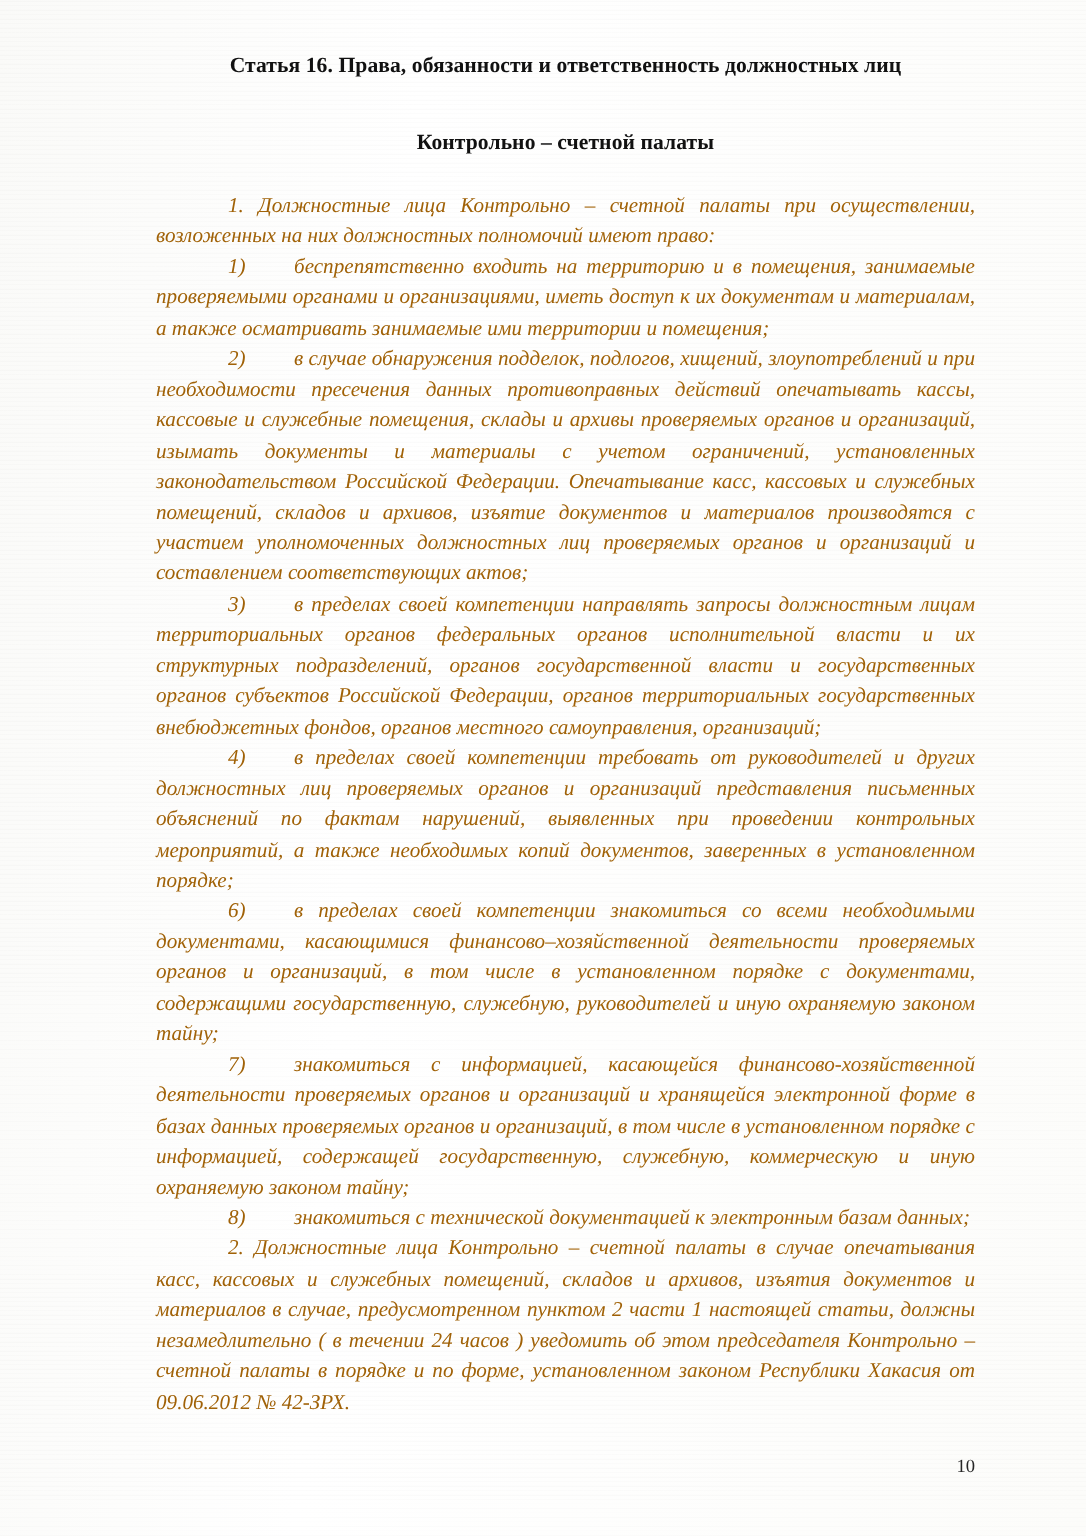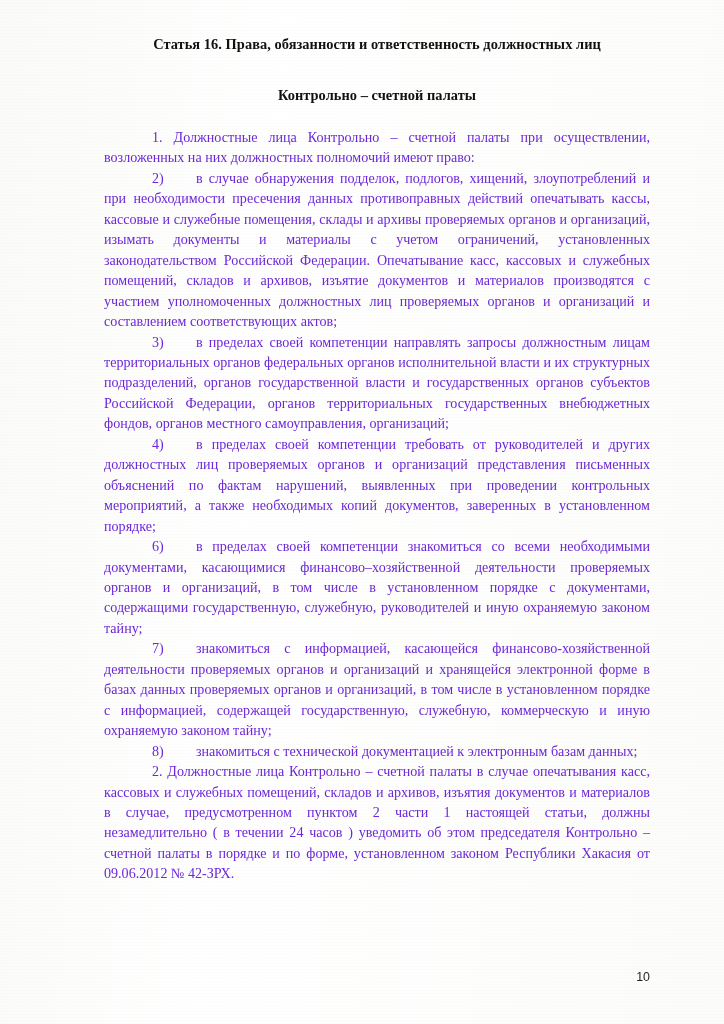--- a/index.html
+++ b/index.html
@@ -52,22 +52,23 @@
   .doc-title .title-line.line-2 {
     padding: 0 0 0 0;
     margin-top: 30px;
   }
 
   .body-block {
     font-size: 14.1px;
     line-height: 20.45px;
     text-align: justify;
     text-justify: inter-word;
-    color: #6d28d9;
+    color: #a16207;
     hyphens: none;
+    font-style: italic;
   }
 
   p.para {
     margin: 0;
     text-indent: 48px;
     text-align: justify;
   }
   p.para.item {
     text-indent: 0;
   }
@@ -78,21 +79,21 @@
     box-sizing: border-box;
   }
 
   .page-number {
     position: absolute;
     right: 74px;
     bottom: 40px;
     font-size: 12.4px;
     line-height: 14px;
     color: #262626;
-    font-family: Liberation Sans, sans-serif;
+    font-family: Liberation Serif, serif;
   }
 
   
   .scan-noise {
     position: absolute;
     inset: 0;
     pointer-events: none;
     opacity: 0.035;
     background-image:
       repeating-linear-gradient(0deg, rgba(0,0,0,0.5) 0px, rgba(0,0,0,0) 1px, rgba(0,0,0,0) 3px);
@@ -105,20 +106,21 @@
 
 <div class="page">
 
   <h1 class="doc-title">
     <span class="title-line line-1">Статья 16. Права, обязанности и ответственность должностных лиц</span>
     <span class="title-line line-2">Контрольно – счетной палаты</span>
   </h1>
 
   <div class="body-block" id="body-block">
       <p class="para"><span class="ptext">1. Должностные лица Контрольно – счетной палаты при осуществлении, возложенных на них должностных полномочий имеют право:</span></p>
+      <p class="para item"><span class="marker">1)</span><span class="ptext">беспрепятственно входить на территорию и в помещения, занимаемые проверяемыми органами и организациями, иметь доступ к их документам и материалам, а также осматривать занимаемые ими территории и помещения;</span></p>
       <p class="para item"><span class="marker">2)</span><span class="ptext">в случае обнаружения подделок, подлогов, хищений, злоупотреблений и при необходимости пресечения данных противоправных действий опечатывать кассы, кассовые и служебные помещения, склады и архивы проверяемых органов и организаций, изымать документы и материалы с учетом ограничений, установленных законодательством Российской Федерации. Опечатывание касс, кассовых и служебных помещений, складов и архивов, изъятие документов и материалов производятся с участием уполномоченных должностных лиц проверяемых органов и организаций и составлением соответствующих актов;</span></p>
       <p class="para item"><span class="marker">3)</span><span class="ptext">в пределах своей компетенции направлять запросы должностным лицам территориальных органов федеральных органов исполнительной власти и их структурных подразделений, органов государственной власти и государственных органов субъектов Российской Федерации, органов территориальных государственных внебюджетных фондов, органов местного самоуправления, организаций;</span></p>
       <p class="para item"><span class="marker">4)</span><span class="ptext">в пределах своей компетенции требовать от руководителей и других должностных лиц проверяемых органов и организаций представления письменных объяснений по фактам нарушений, выявленных при проведении контрольных мероприятий, а также необходимых копий документов, заверенных в установленном порядке;</span></p>
       <p class="para item"><span class="marker">6)</span><span class="ptext">в пределах своей компетенции знакомиться со всеми необходимыми документами, касающимися финансово–хозяйственной деятельности проверяемых органов и организаций, в том числе в установленном порядке с документами, содержащими государственную, служебную, руководителей и  иную охраняемую законом тайну;</span></p>
       <p class="para item"><span class="marker">7)</span><span class="ptext">знакомиться с информацией, касающейся финансово-хозяйственной деятельности проверяемых органов и организаций и хранящейся электронной форме в базах данных проверяемых органов и организаций, в том числе в установленном порядке с информацией, содержащей государственную, служебную, коммерческую и иную охраняемую законом тайну;</span></p>
       <p class="para item"><span class="marker">8)</span><span class="ptext">знакомиться с технической документацией к электронным базам данных;</span></p>
       <p class="para"><span class="ptext">2. Должностные лица Контрольно – счетной палаты в случае опечатывания касс, кассовых и служебных помещений, складов и архивов, изъятия документов и материалов в случае, предусмотренном пунктом 2 части 1 настоящей статьи, должны незамедлительно ( в течении 24 часов ) уведомить об этом председателя Контрольно – счетной палаты в порядке и по форме, установленном законом Республики Хакасия от 09.06.2012 № 42-ЗРХ.</span></p>
     </div>
 
 </div>

